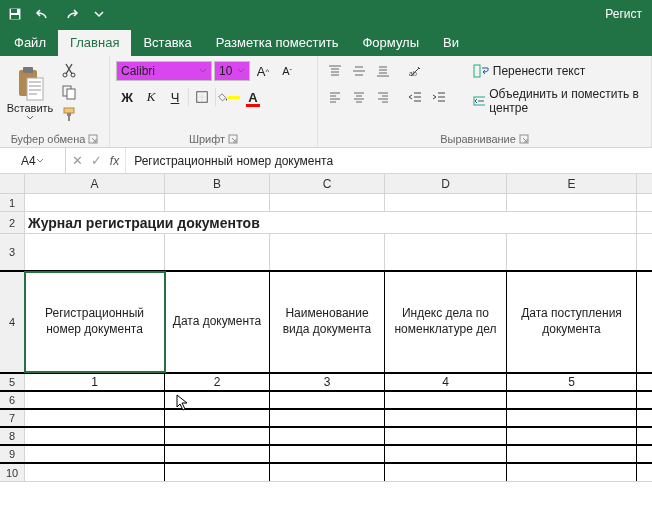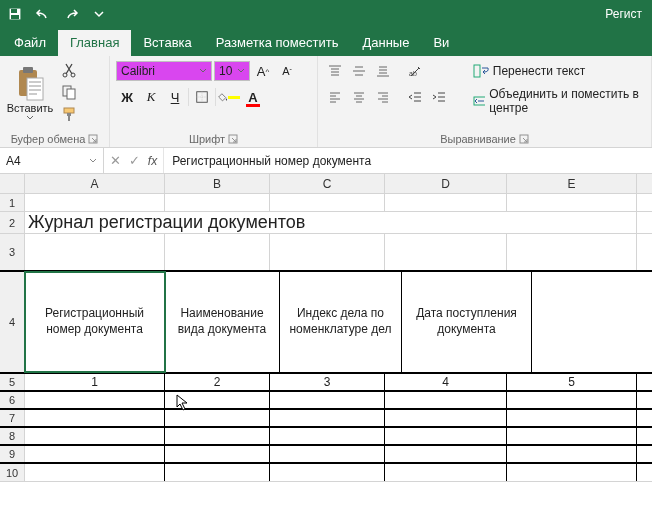--- a/index.html
+++ b/index.html
@@ -34,37 +34,37 @@
 .btn { width: 22px; height: 22px; display: flex; align-items: center; justify-content: center; cursor: pointer; font-size: 13px; }
 .btn.bold { font-weight: bold; }
 .btn.italic { font-style: italic; font-family: Georgia, serif; }
 .btn.under { text-decoration: underline; }
 .colorbar { width: 18px; height: 3px; }
 .wide-btn { display: flex; align-items: center; gap: 4px; padding: 2px 6px; cursor: pointer; font-size: 12px; height: 22px; }
 .launcher { width: 10px; height: 10px; }
 
 
 .fxrow { display: flex; align-items: center; border-bottom: 1px solid #d4d4d4; height: 26px; background: #fff; }
-.namebox { width: 104px; border-right: 1px solid #d4d4d4; padding: 0 6px; height: 100%; display: flex; align-items: center; justify-content: space-between; }
+.namebox { width: 66px; border-right: 1px solid #d4d4d4; padding: 0 21px; height: 100%; display: flex; align-items: center; justify-content: space-between; }
 .fx-btns { display: flex; align-items: center; padding: 0 6px; gap: 8px; border-right: 1px solid #e5e5e5; height: 100%; color: #999; }
 .fx-input { flex: 1; padding: 0 8px; height: 100%; display: flex; align-items: center; }
 
 
 .sheet { position: relative; }
 .colhdrs { display: flex; background: #f0f0f0; border-bottom: 1px solid #d4d4d4; height: 20px; }
 .selall { width: 25px; border-right: 1px solid #d4d4d4; background: #f0f0f0; }
 .ch { border-right: 1px solid #d4d4d4; display: flex; align-items: center; justify-content: center; font-size: 12px; color: #333; background: #f0f0f0; }
 .rows { }
 .r { display: flex; border-bottom: 1px solid #d4d4d4; }
 .rh { width: 25px; border-right: 1px solid #d4d4d4; background: #f0f0f0; display: flex; align-items: center; justify-content: center; font-size: 11px; color: #333; }
 .c { border-right: 1px solid #d4d4d4; padding: 1px 3px; font-size: 12px; display: flex; align-items: center; overflow: hidden; }
 .c.hdr4 { font-size: 12px; text-align: center; justify-content: center; line-height: 1.3; white-space: normal; }
 .thick-b { border-bottom: 2px solid #000 !important; }
 .thick-r { border-right: 1.5px solid #000 !important; }
-.title2 { font-weight: normal; font-size: 18px; }
+.title2 { font-weight: bold; font-size: 14px; }
 .center { justify-content: center; }
 .selcell { outline: 2px solid #217346; outline-offset: -1px; position: relative; }
 
 .colA { width: 140px; }
 .colB { width: 105px; }
 .colC { width: 115px; }
 .colD { width: 122px; }
 .colE { width: 130px; }
 
 .cursor { position: absolute; width: 14px; height: 18px; pointer-events: none; }
@@ -99,21 +99,21 @@
     </div>
   </div>
   <div class="titletext">Регист</div>
 </div>
 
 <div class="tabbar">
   <div class="tab">Файл</div>
   <div class="tab active">Главная</div>
   <div class="tab">Вставка</div>
   <div class="tab">Разметка поместить</div>
-  <div class="tab">Данные</div>
+  <div class="tab">Формулы</div>
   <div class="tab">Ви</div>
 </div>
 
 <div class="ribbon">
 
   <div class="group" style="width:110px">
     <div class="group-body">
       <div class="big-btn">
         <svg class="clip-icon" viewBox="0 0 30 36">
             <rect x="4" y="4" width="18" height="26" rx="2" fill="#b08850"></rect>
@@ -343,20 +343,21 @@
         <div class="c colA"></div>
         <div class="c colB"></div>
         <div class="c colC"></div>
         <div class="c colD"></div>
         <div class="c colE"></div>
       </div>
 
     <div class="r thick-b" style="height:102px">
       <div class="rh">4</div>
       <div class="c colA hdr4 thick-r selcell">Регистрационный номер документа</div>
+      <div class="c colB hdr4 thick-r">Дата документа</div>
       <div class="c colC hdr4 thick-r">Наименование вида документа</div>
       <div class="c colD hdr4 thick-r">Индекс дела по номенклатуре дел</div>
       <div class="c colE hdr4 thick-r">Дата поступления документа</div>
     </div>
 
     <div class="r thick-b" style="height:18px">
       <div class="rh">5</div>
       <div class="c colA center thick-r">1</div>
       <div class="c colB center thick-r">2</div>
       <div class="c colC center thick-r">3</div>

